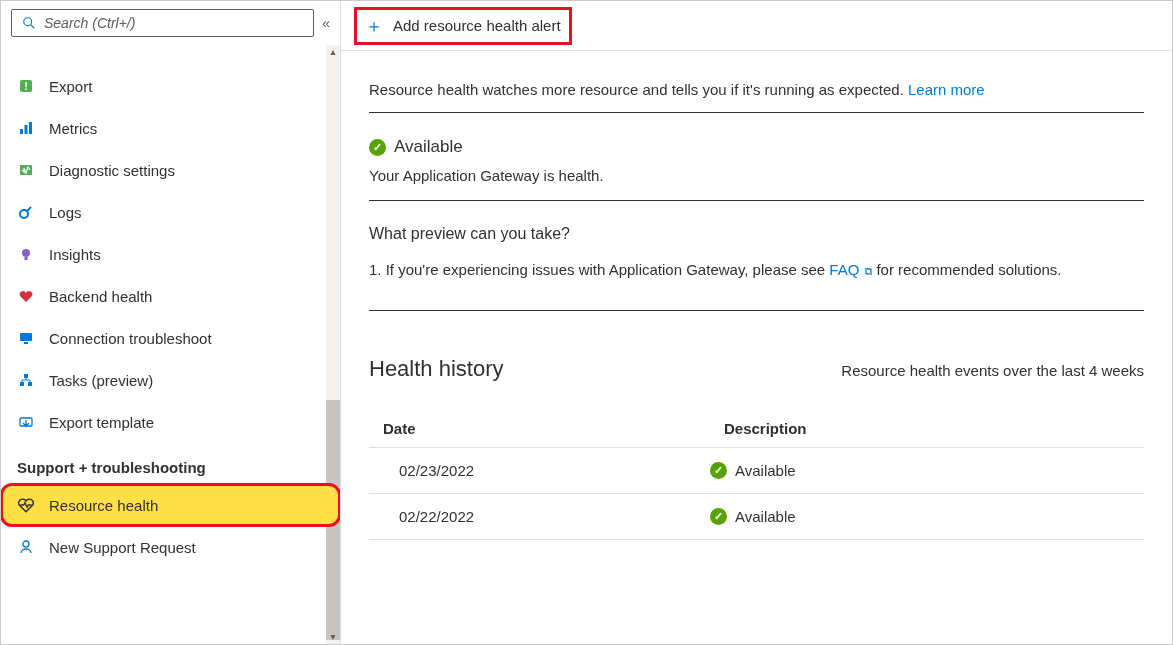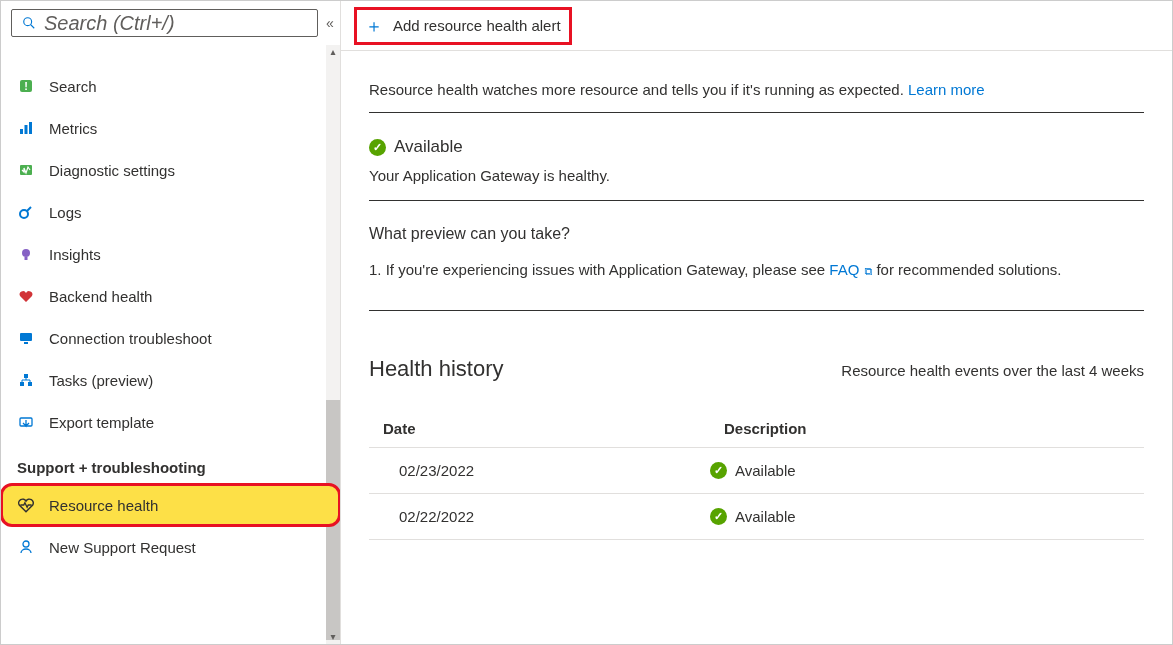--- a/index.html
+++ b/index.html
@@ -37,21 +37,21 @@
     border: 1px solid #605e5c;
     border-radius: 2px;
     height: 28px;
     padding: 0 8px;
     color: #605e5c;
   }
   .search-box input {
     border: none;
     outline: none;
     flex: 1;
-    font-size: 20px;
+    font-size: 14px;
     color: #0f766e;
     background: transparent;
     padding-left: 6px;
   }
   .search-box input::placeholder { color: #605e5c; font-style: italic; }
   .collapse-chevrons {
     color: #605e5c;
     font-size: 14px;
     cursor: pointer;
     letter-spacing: -4px;
@@ -262,21 +262,21 @@
 
     <div class="nav-scroll">
       <div class="nav-list">
         <div class="nav-item">
           <span class="nav-icon">
             <svg width="16" height="16" viewBox="0 0 16 16">
                 <rect x="2" y="2" width="12" height="12" rx="2" fill="#4caf50"></rect>
                 <text x="8" y="12" font-size="11" fill="#fff" text-anchor="middle" font-weight="bold">!</text>
               </svg>
           </span>
-          <span>Search</span>
+          <span>Export</span>
         </div>
         <div class="nav-item">
           <span class="nav-icon">
             <svg width="16" height="16" viewBox="0 0 16 16">
                 <rect x="2" y="9" width="3" height="5" fill="#0078d4"></rect>
                 <rect x="6.5" y="5" width="3" height="9" fill="#0078d4"></rect>
                 <rect x="11" y="2" width="3" height="12" fill="#0078d4"></rect>
               </svg>
           </span>
           <span>Metrics</span>
@@ -384,21 +384,21 @@
     <div class="content">
       <div class="intro">
         <span>Resource health watches more resource and tells you if it's running as expected. </span><span class="link">Learn more</span>
       </div>
 
       <div class="status-block">
         <div class="status-line">
           <span class="check-circle">✓</span>
           <span>Available</span>
         </div>
-        <div class="status-desc">Your Application Gateway is healthy.</div>
+        <div class="status-desc">Your Application Gateway is health.</div>
       </div>
 
       <div class="actions-block">
         <div class="actions-q">What preview can you take?</div>
         <div class="actions-body">
           <span>1.  If you're experiencing issues with Application Gateway, please see </span><span class="link"><span>FAQ</span><span class="ext-icon"> ⧉</span></span><span> for recommended solutions.</span>
         </div>
       </div>
 
       <div class="history-block">

